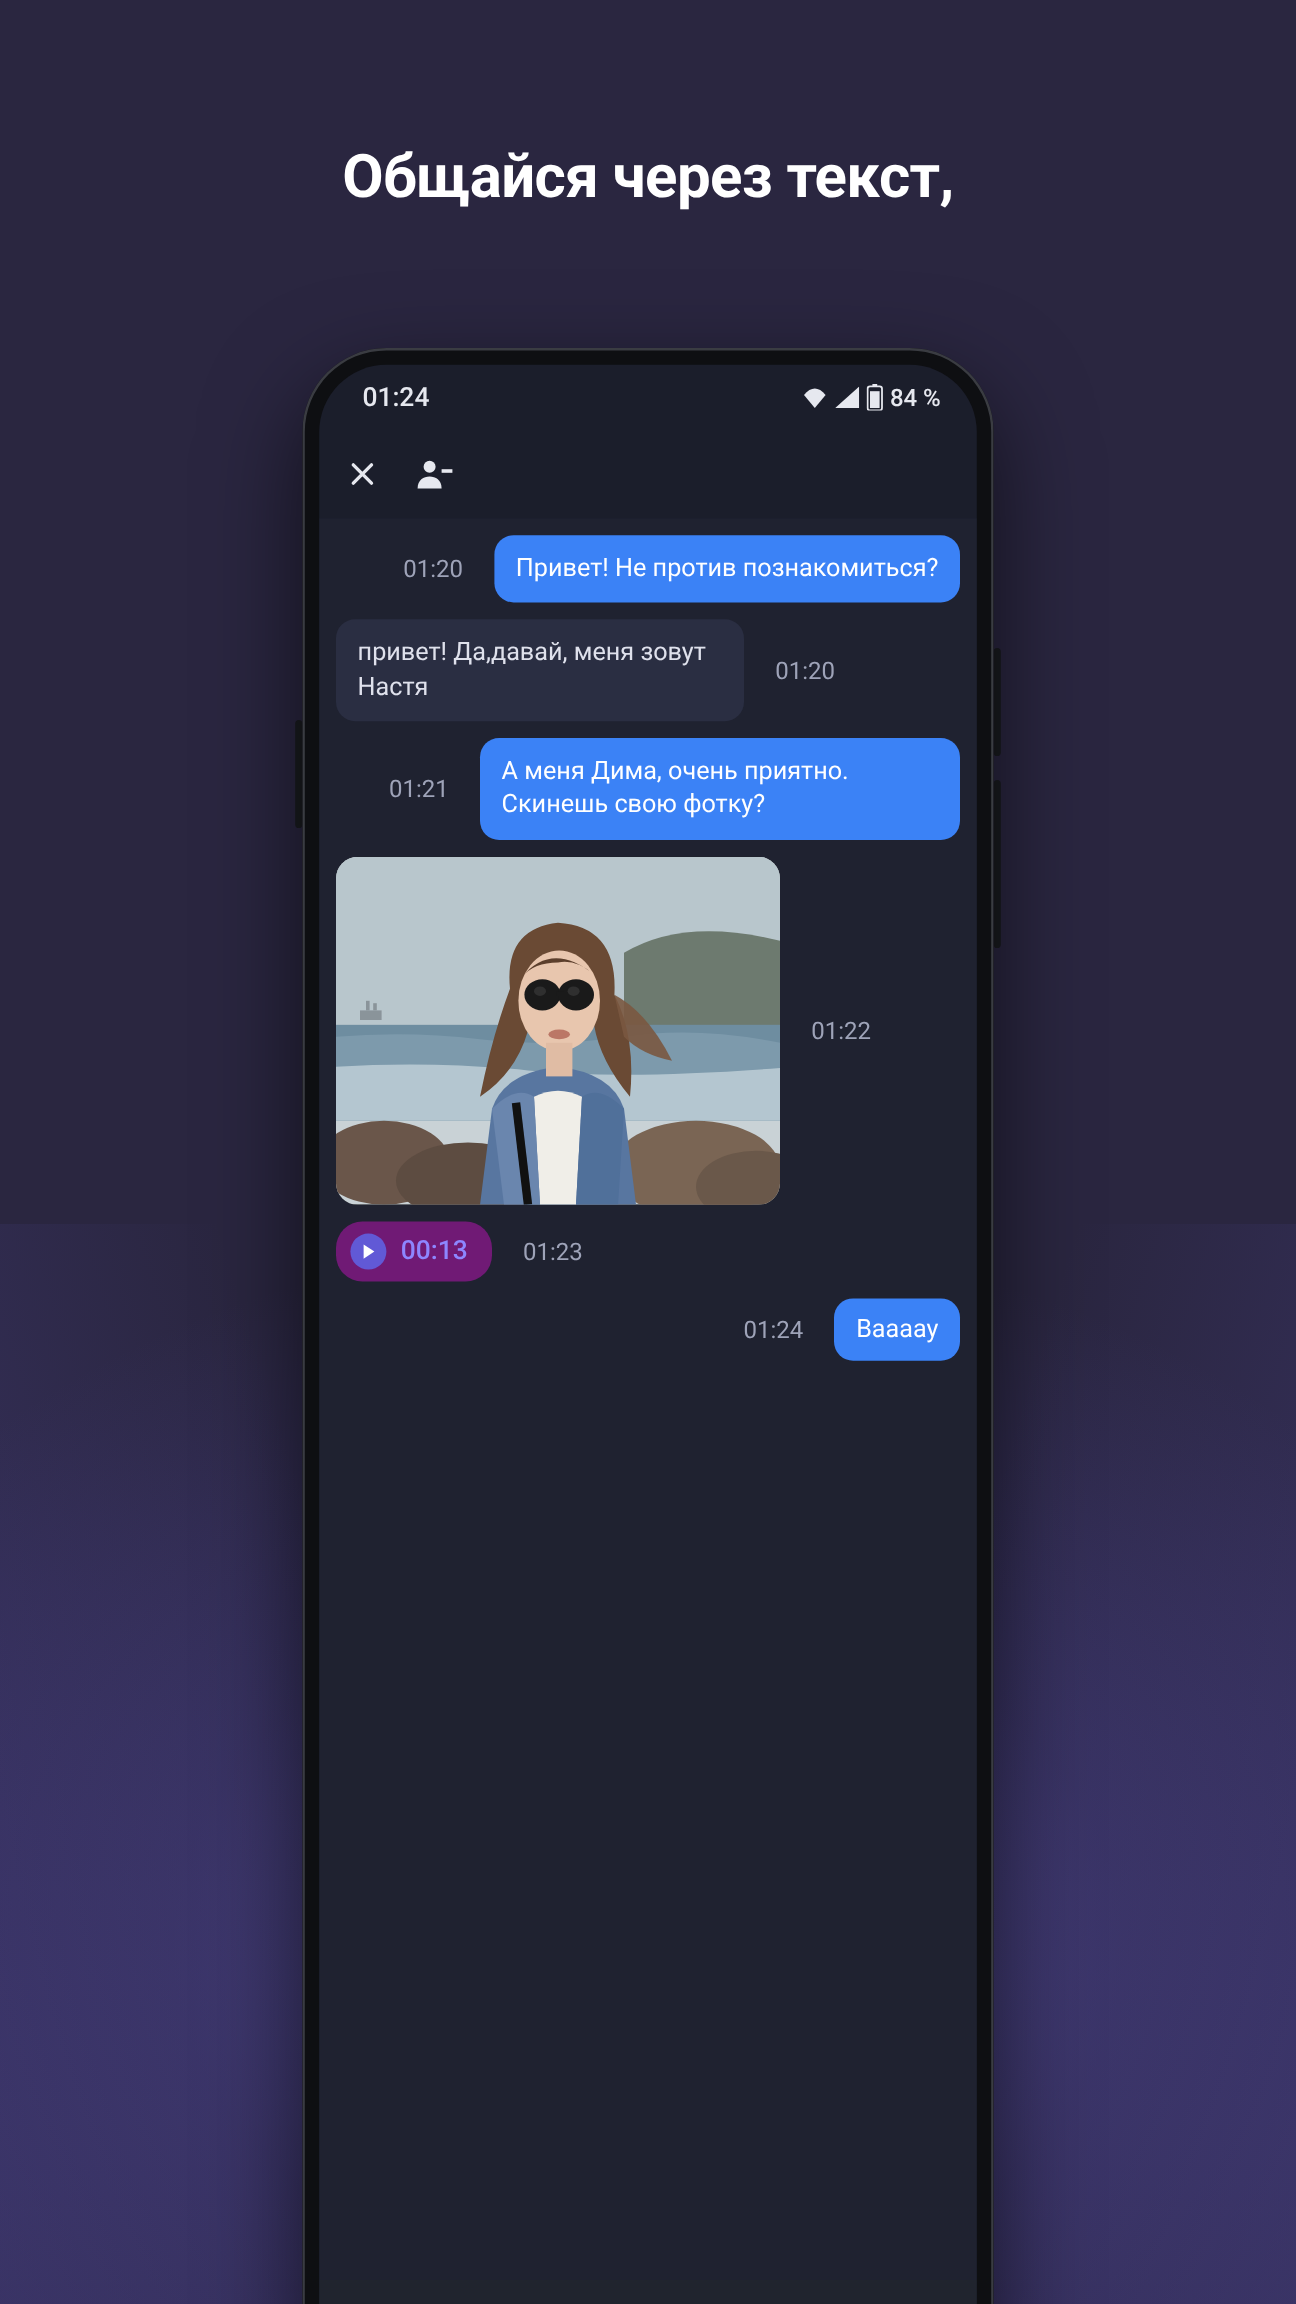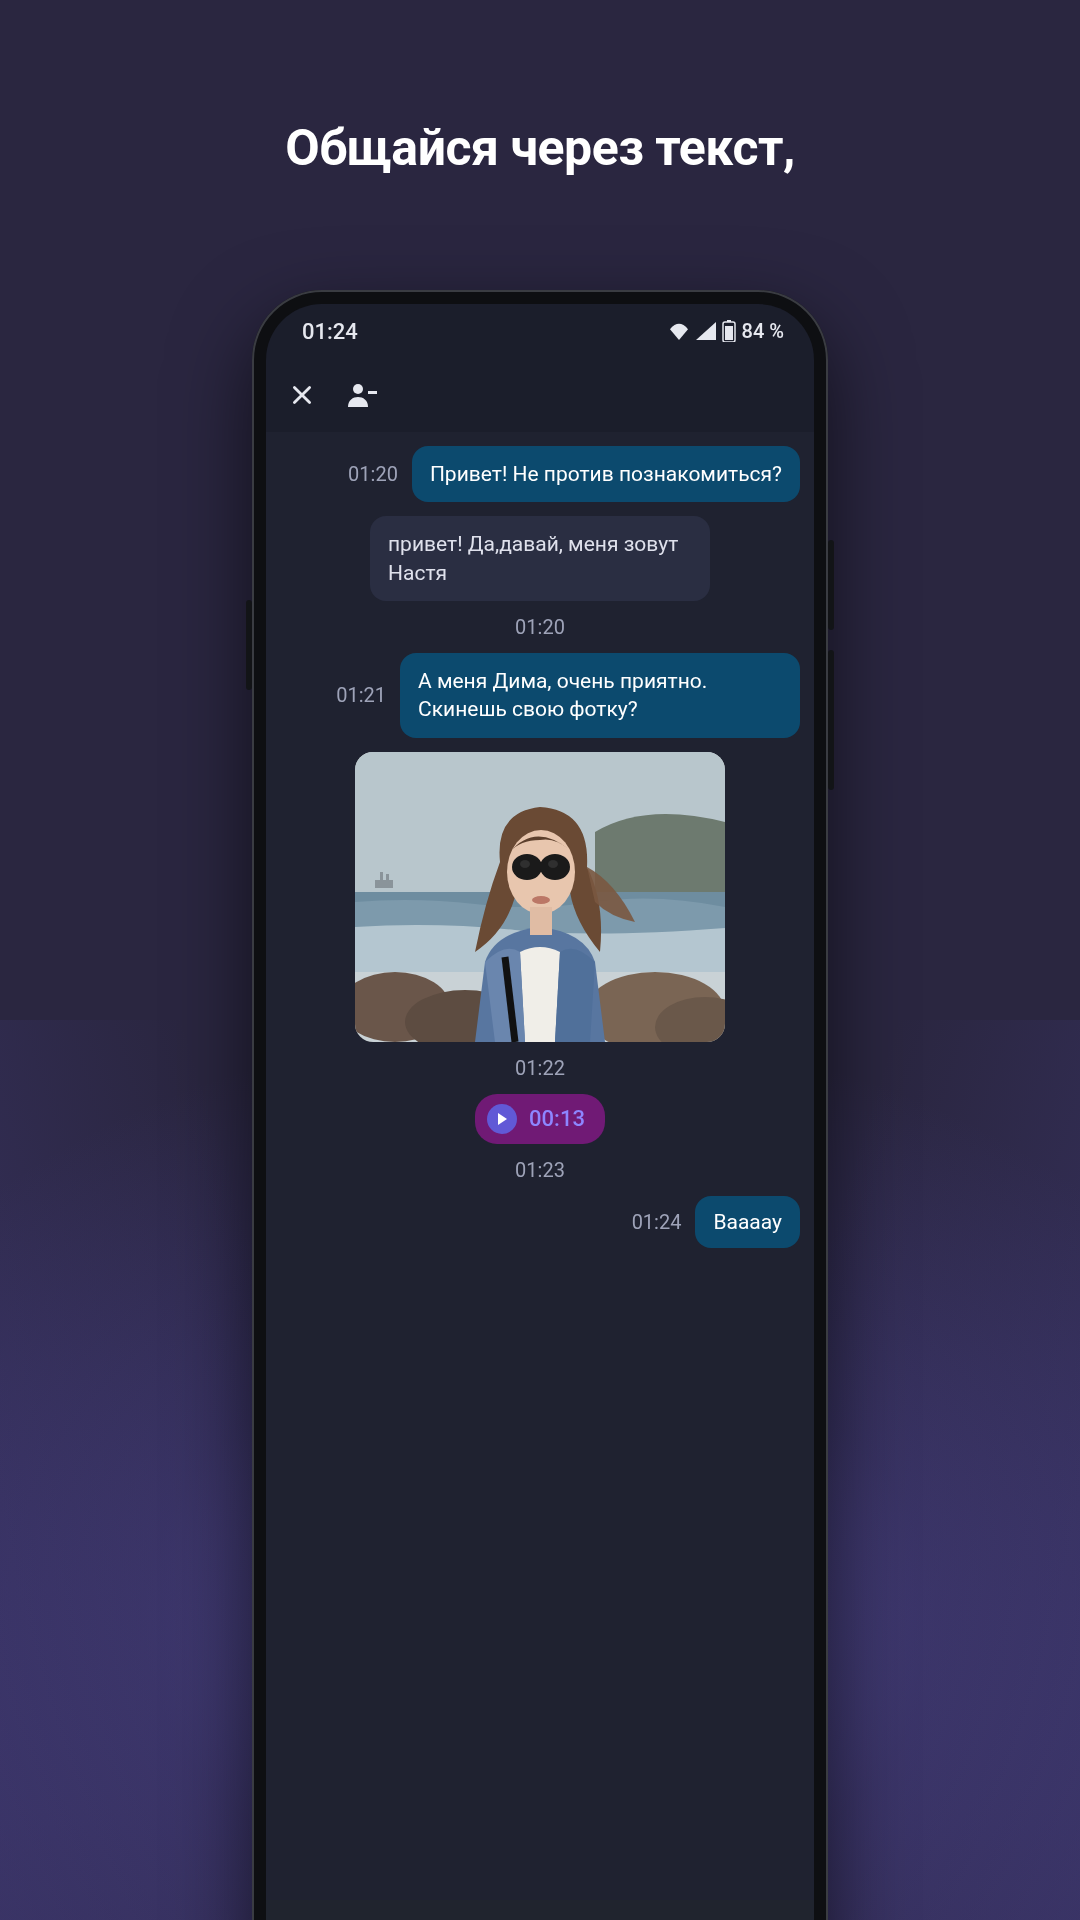--- a/index.html
+++ b/index.html
@@ -108,32 +108,32 @@
   
   .messages {
     flex: 1;
     padding: 14px 14px 0 14px;
     display: flex;
     flex-direction: column;
     gap: 14px;
     background: #1f2230;
     overflow: hidden;
   }
-  .msg-row { display: flex; align-items: center; gap: 14px; }
+  .msg-row { display: flex; align-items: center; gap: 26px; }
   .msg-row.right { justify-content: flex-end; }
-  .msg-row.left { justify-content: flex-start; flex-direction: column; }
+  .msg-row.left { justify-content: flex-start; }
   .bubble {
     border-radius: 16px;
     padding: 14px 18px;
     font-size: 21px;
     line-height: 1.35;
     max-width: 400px;
     color: #fff;
   }
-  .bubble.sent { background: #0c4a6e; }
+  .bubble.sent { background: #3b82f6; }
   .bubble.recv { background: #2a2e42; color: #dfe1ec; }
   .timestamp { color: #9ea3b8; font-size: 20px; }
 
   
   .photo-bubble {
     width: 370px;
     height: 290px;
     border-radius: 18px;
     overflow: hidden;
     position: relative;

